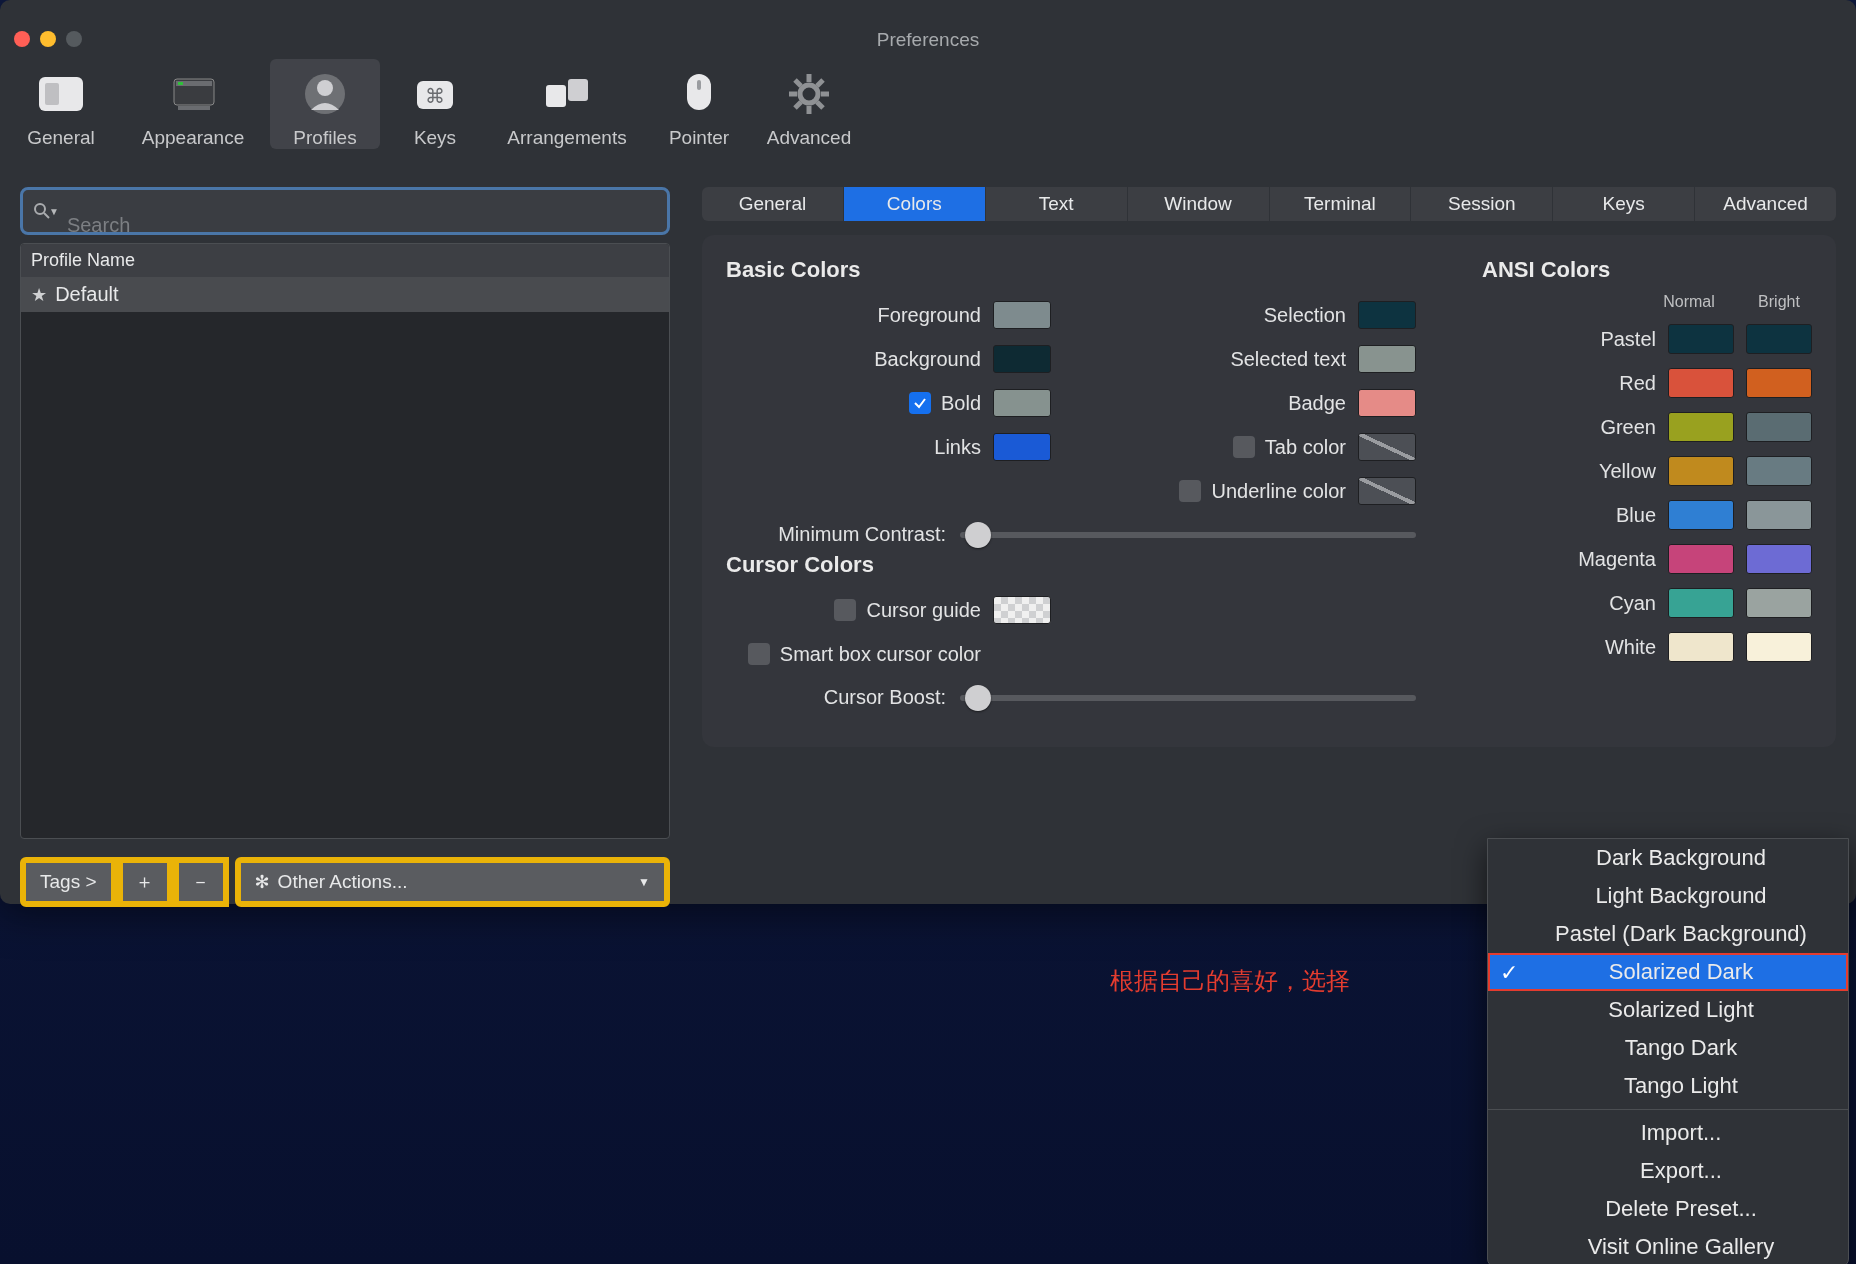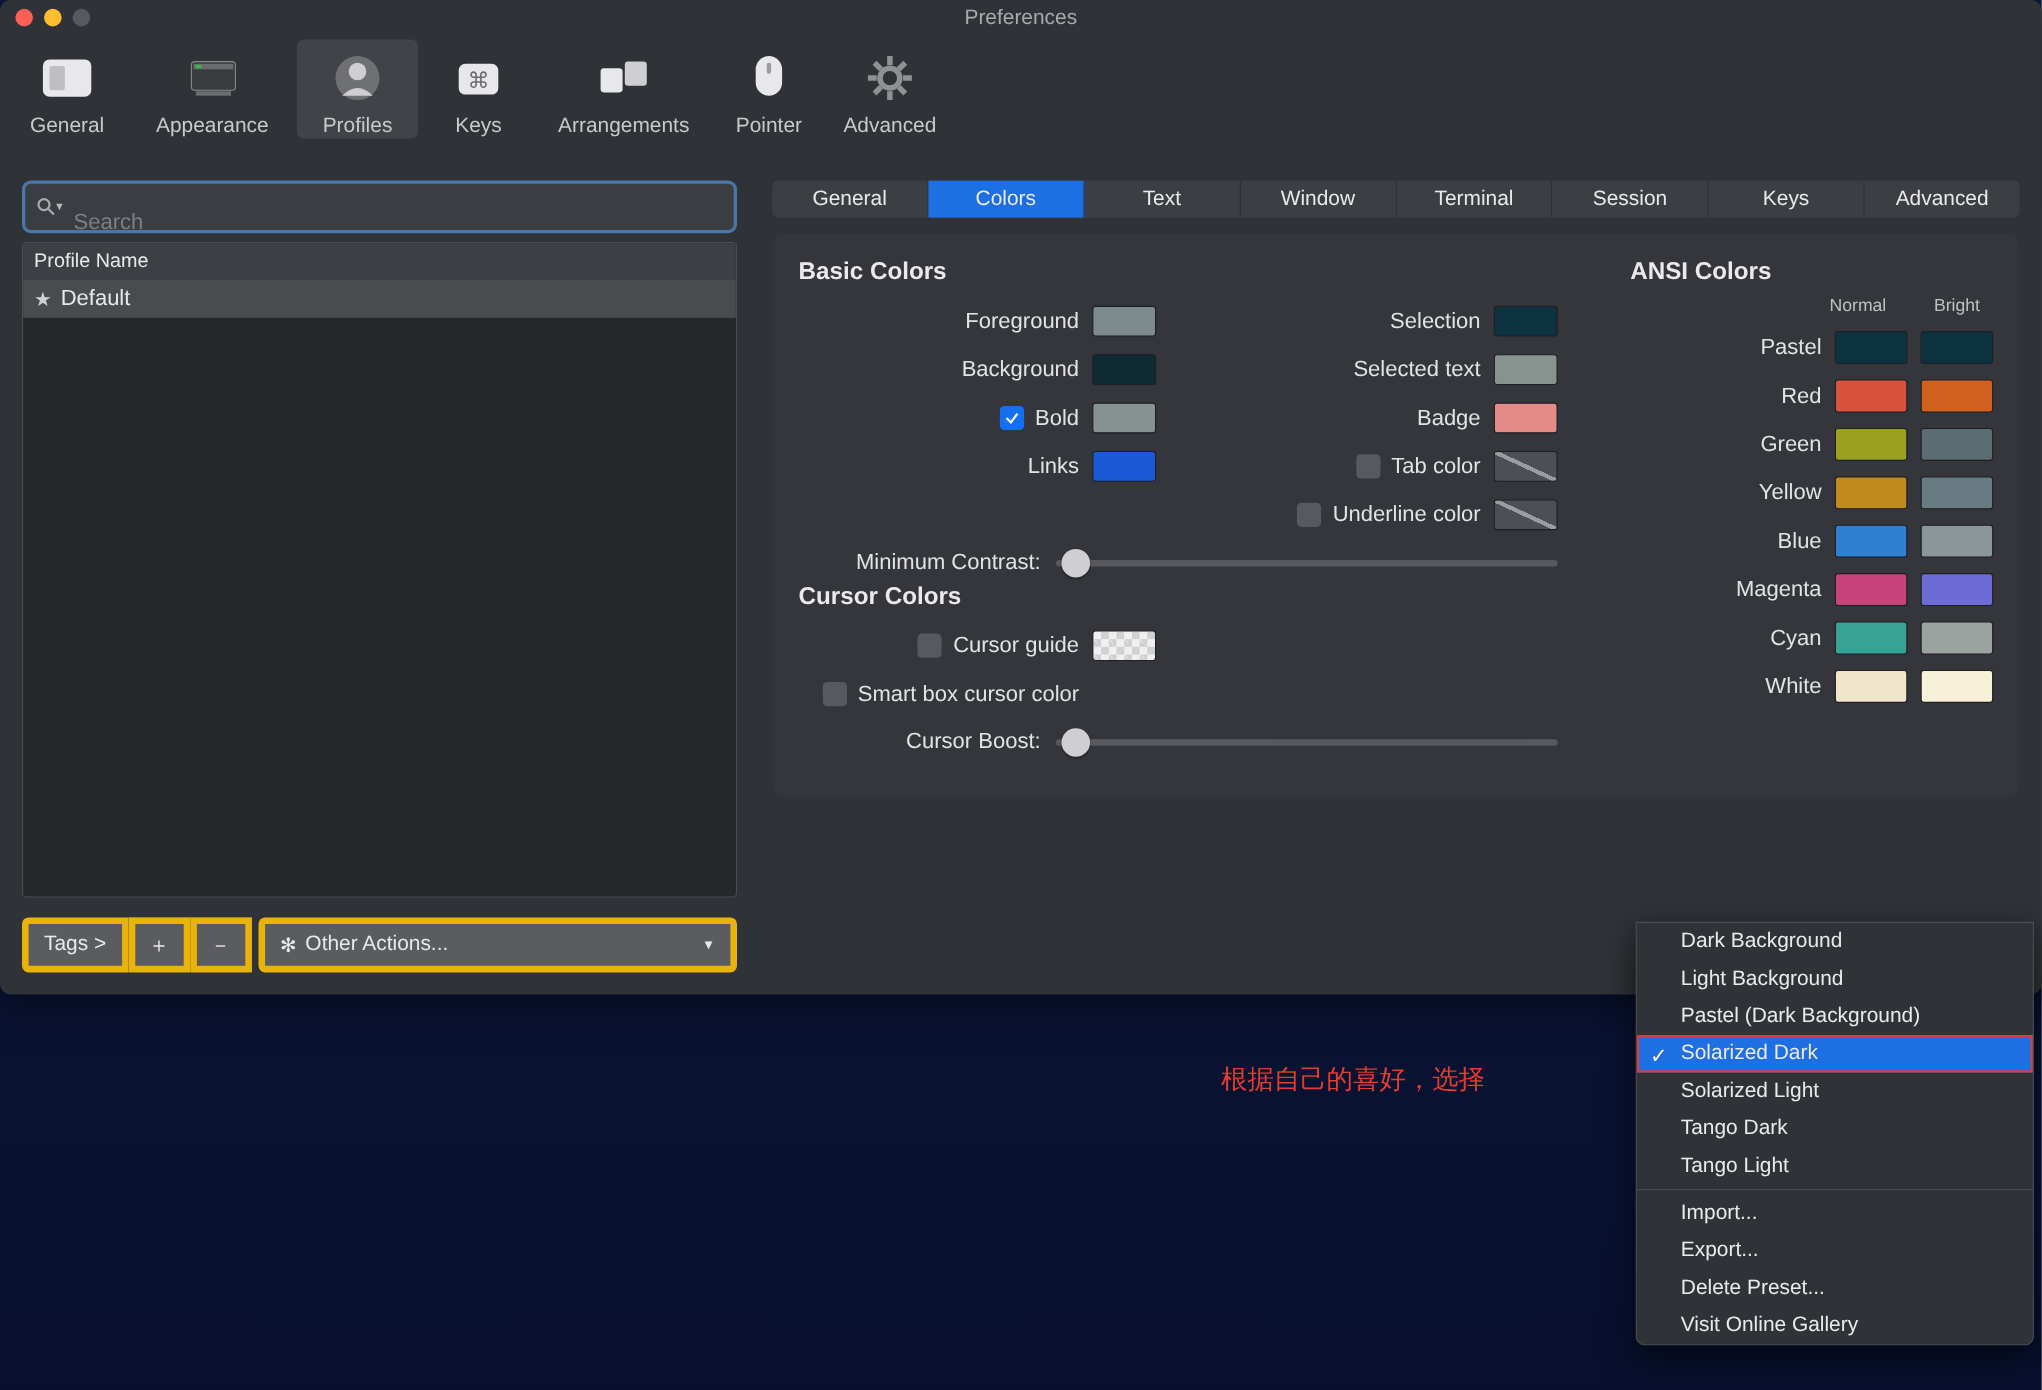--- a/index.html
+++ b/index.html
@@ -7,21 +7,21 @@
  width:1856px;height:1264px;
  background:linear-gradient(180deg,#0f1a40 0%,#08102e 100%);
  overflow:hidden;
  transform-origin: top left;
 }
 #window{
  position:absolute;left:0;top:0;width:1856px;height:904px;
  background:#2f3237;border-radius:10px;box-shadow:0 8px 40px rgba(0,0,0,.5);
  overflow:visible;
 }
-#titlebar{position:relative;height:32px;}
+#titlebar{position:relative;height:32px;margin-top:23px;}
 #traffic{position:absolute;left:14px;top:8px;display:flex;gap:10px;}
 .dot{width:16px;height:16px;border-radius:50%;}
 .red{background:#ff5f56;}
 .yellow{background:#ffbd2e;}
 .grey{background:#555a5e;}
 #title{position:absolute;left:0;width:100%;text-align:center;top:6px;color:#a7aaad;font-size:19px;font-weight:500;}
 
 
 #toolbar{display:flex;padding:4px 0 0 6px;height:120px;align-items:flex-start;}
 .tbitem{display:flex;flex-direction:column;align-items:center;width:110px;padding-top:4px;cursor:default;}
@@ -80,21 +80,21 @@
 .ansihdr span{text-align:center;}
 .ansirow{display:grid;grid-template-columns:1fr 66px 66px;align-items:center;gap:12px;height:44px;}
 .ansirow .label{text-align:right;color:#e2e3e4;font-size:20px;}
 .ansiswatch{height:28px;border:1px solid #1e1f22;border-radius:3px;}
 
 
 #presetbtn{position:absolute;right:24px;top:846px;transform:translateY(0);width:304px;height:34px;background:#6d6f73;border:3px solid #eab308;border-radius:4px;display:flex;align-items:center;color:#e8e9ea;font-size:19px;}
 #presetbtn .txt{flex:1;padding:0 10px;}
 #presetbtn .dd{width:26px;height:28px;background:#2f6fe4;display:flex;align-items:center;justify-content:center;border-radius:0 2px 2px 0;}
 #presetmenu{position:absolute;right:7px;top:838px;width:360px;background:#2f3237;border:1px solid #4b4e52;border-radius:0 0 8px 8px;box-shadow:0 10px 30px rgba(0,0,0,.6);overflow:hidden;z-index:5;}
-.menuitem{color:#eaeaea;font-size:19px;padding:6px 14px 6px 40px;position:relative;}
+.menuitem{color:#eaeaea;font-size:22px;padding:6px 14px 6px 40px;position:relative;text-align:center;}
 .menuitem.sel{background:#1e6fe4;}
 .menuitem.hl{outline:2px solid #e43c2f;outline-offset:-2px;}
 .menuitem .check{position:absolute;left:12px;top:7px;color:#fff;}
 .menudiv{height:1px;background:#4b4e52;margin:4px 0;}
 
 #annot{position:absolute;left:1110px;top:965px;color:#e43c2f;font-size:24px;font-weight:500;}
 </style>
 </head>
 <body>
 

